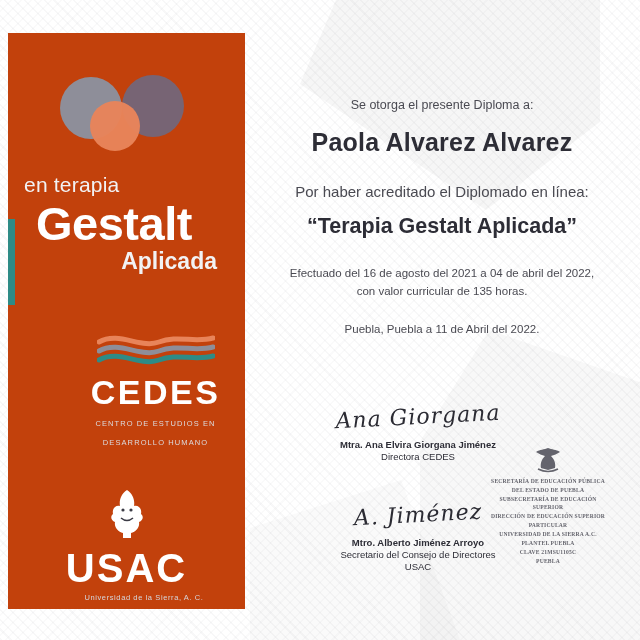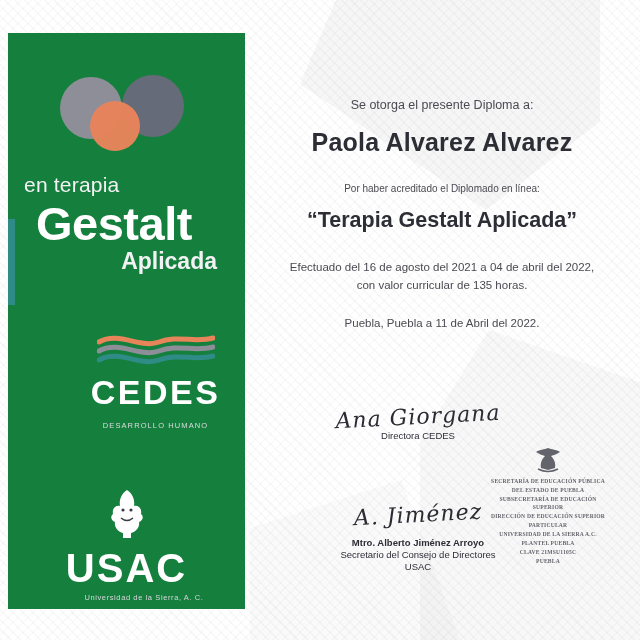--- a/index.html
+++ b/index.html
@@ -49,21 +49,21 @@
     clip-path: polygon(0% 30%, 72% 0%, 100% 100%, 0% 100%);
   }
 
   
   .left-panel {
     position: absolute;
     left: 8px;
     top: 33px;
     width: 237px;
     height: 576px;
-    background: #15803d;
+    background: #c2410c;
     color: #ffffff;
     overflow: hidden;
   }
   .teal-bar {
     position: absolute;
     left: 0;
     top: 186px;
     width: 7px;
     height: 86px;
     background: #2e8b86;
@@ -201,21 +201,21 @@
     color: #4a4a52;
   }
   .recipient {
     font-size: 25px;
     font-weight: 700;
     margin: 16px 0 0 0;
     color: #2d2d36;
     letter-spacing: 0.2px;
   }
   .line-reason {
-    font-size: 10px;
+    font-size: 15px;
     margin: 26px 0 0 0;
     color: #4a4a52;
   }
   .course-title {
     font-size: 21.5px;
     font-weight: 700;
     margin: 14px 0 0 0;
     color: #2d2d36;
   }
   .dates {
@@ -317,20 +317,21 @@
       <p class="t-mid">Aplicada</p>
     </div>
 
     <div class="cedes-block">
       <svg class="waves" viewBox="0 0 118 36">
         <path d="M2 9 C22 -2, 44 16, 62 9 C80 2, 98 10, 116 5" stroke="#e8845a" stroke-width="5" fill="none" stroke-linecap="round"></path>
         <path d="M2 18 C22 7, 44 25, 62 18 C80 11, 98 19, 116 14" stroke="#8e8e99" stroke-width="5" fill="none" stroke-linecap="round"></path>
         <path d="M2 27 C22 16, 44 34, 62 27 C80 20, 98 28, 116 23" stroke="#2e8b86" stroke-width="5" fill="none" stroke-linecap="round"></path>
       </svg>
       <p class="cedes-name">CEDES</p>
+      <p class="cedes-sub">CENTRO DE ESTUDIOS EN</p>
       <p class="cedes-sub" style="margin-top:8px">DESARROLLO HUMANO</p>
     </div>
 
     <div class="usac-block">
       <svg class="crest" viewBox="0 0 40 52">
         <path d="M20 2 C14 6, 12 12, 13 18 C8 17, 5 21, 6 26 C3 28, 4 33, 8 34 C7 39, 11 44, 16 45 L16 50 L24 50 L24 45 C29 44, 33 39, 32 34 C36 33, 37 28, 34 26 C35 21, 32 17, 27 18 C28 12, 26 6, 20 2 Z" fill="#ffffff"></path>
         <circle cx="16" cy="22" r="1.6" fill="#3b3b45"></circle>
         <circle cx="24" cy="22" r="1.6" fill="#3b3b45"></circle>
         <path d="M14 30 Q20 35 26 30" stroke="#3b3b45" stroke-width="1.6" fill="none"></path>
       </svg>
@@ -347,20 +348,21 @@
     <p class="course-title">“Terapia Gestalt Aplicada”</p>
     <p class="dates">Efectuado del 16 de agosto del 2021 a 04 de abril del 2022,</p>
     <p class="dates" style="margin-top:0">con valor curricular de 135 horas.</p>
     <p class="place-date">Puebla, Puebla a 11 de Abril del 2022.</p>
   </div>
 
   <div class="sig-area">
 
     <div class="sig-block sig-1">
       <p class="sig-script">Ana Giorgana</p>
+      <p class="sig-name">Mtra. Ana Elvira Giorgana Jiménez</p>
       <p class="sig-role">Directora CEDES</p>
     </div>
 
     <div class="sig-block sig-2">
       <p class="sig-script">A. Jiménez</p>
       <p class="sig-name">Mtro. Alberto Jiménez Arroyo</p>
       <p class="sig-role">Secretario del Consejo de Directores</p>
       <p class="sig-role">USAC</p>
     </div>
 

